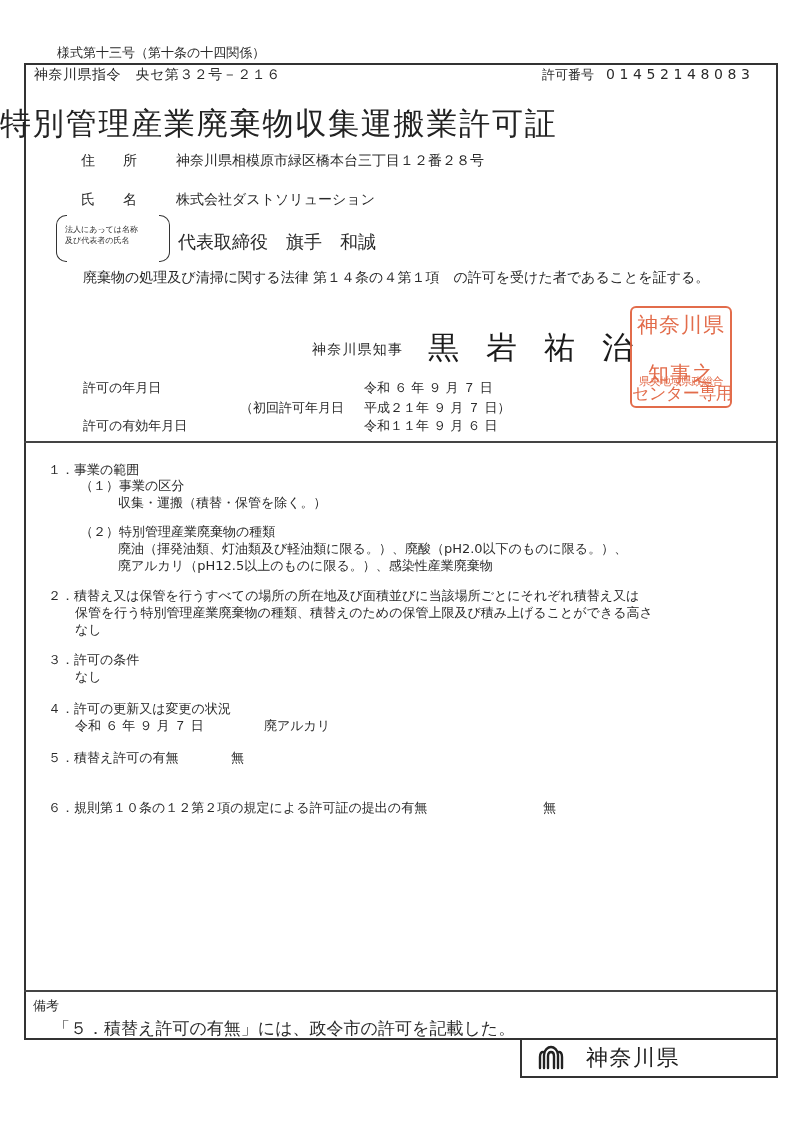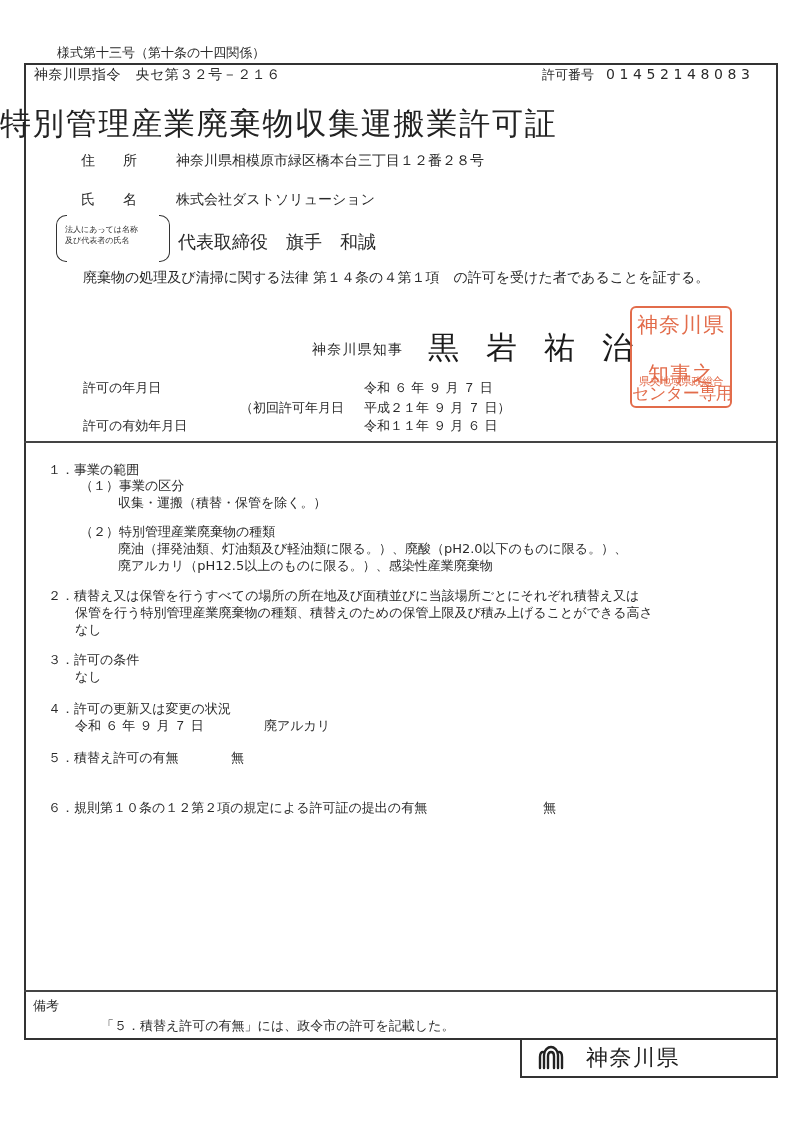--- a/index.html
+++ b/index.html
@@ -98,21 +98,21 @@
 
     .date-lbl1 { left: 83px; top: 379px; font-size: 13px; }
     .date-val1 { left: 364px; top: 379px; font-size: 13px; }
     .date-lbl2 { left: 240px; top: 399px; font-size: 13px; }
     .date-val2 { left: 364px; top: 399px; font-size: 13px; }
     .date-lbl3 { left: 83px; top: 417px; font-size: 13px; }
     .date-val3 { left: 364px; top: 417px; font-size: 13px; }
     .b { position: absolute; white-space: nowrap; font-size: 13px; }
 
     .remarks-head { left: 33px; top: 997px; font-size: 13px; }
-    .remarks-body { left: 53px; top: 1017px; font-size: 13px; margin-left: 48px; }
+    .remarks-body { left: 53px; top: 1017px; font-size: 17px; }
 
     .pref-box {
       position: absolute;
       left: 520px; top: 1038px;
       width: 254px; height: 37px;
       border: 2px solid #333;
       border-top: 1px solid #333;
       box-sizing: content-box;
     }
     .pref-emblem {

